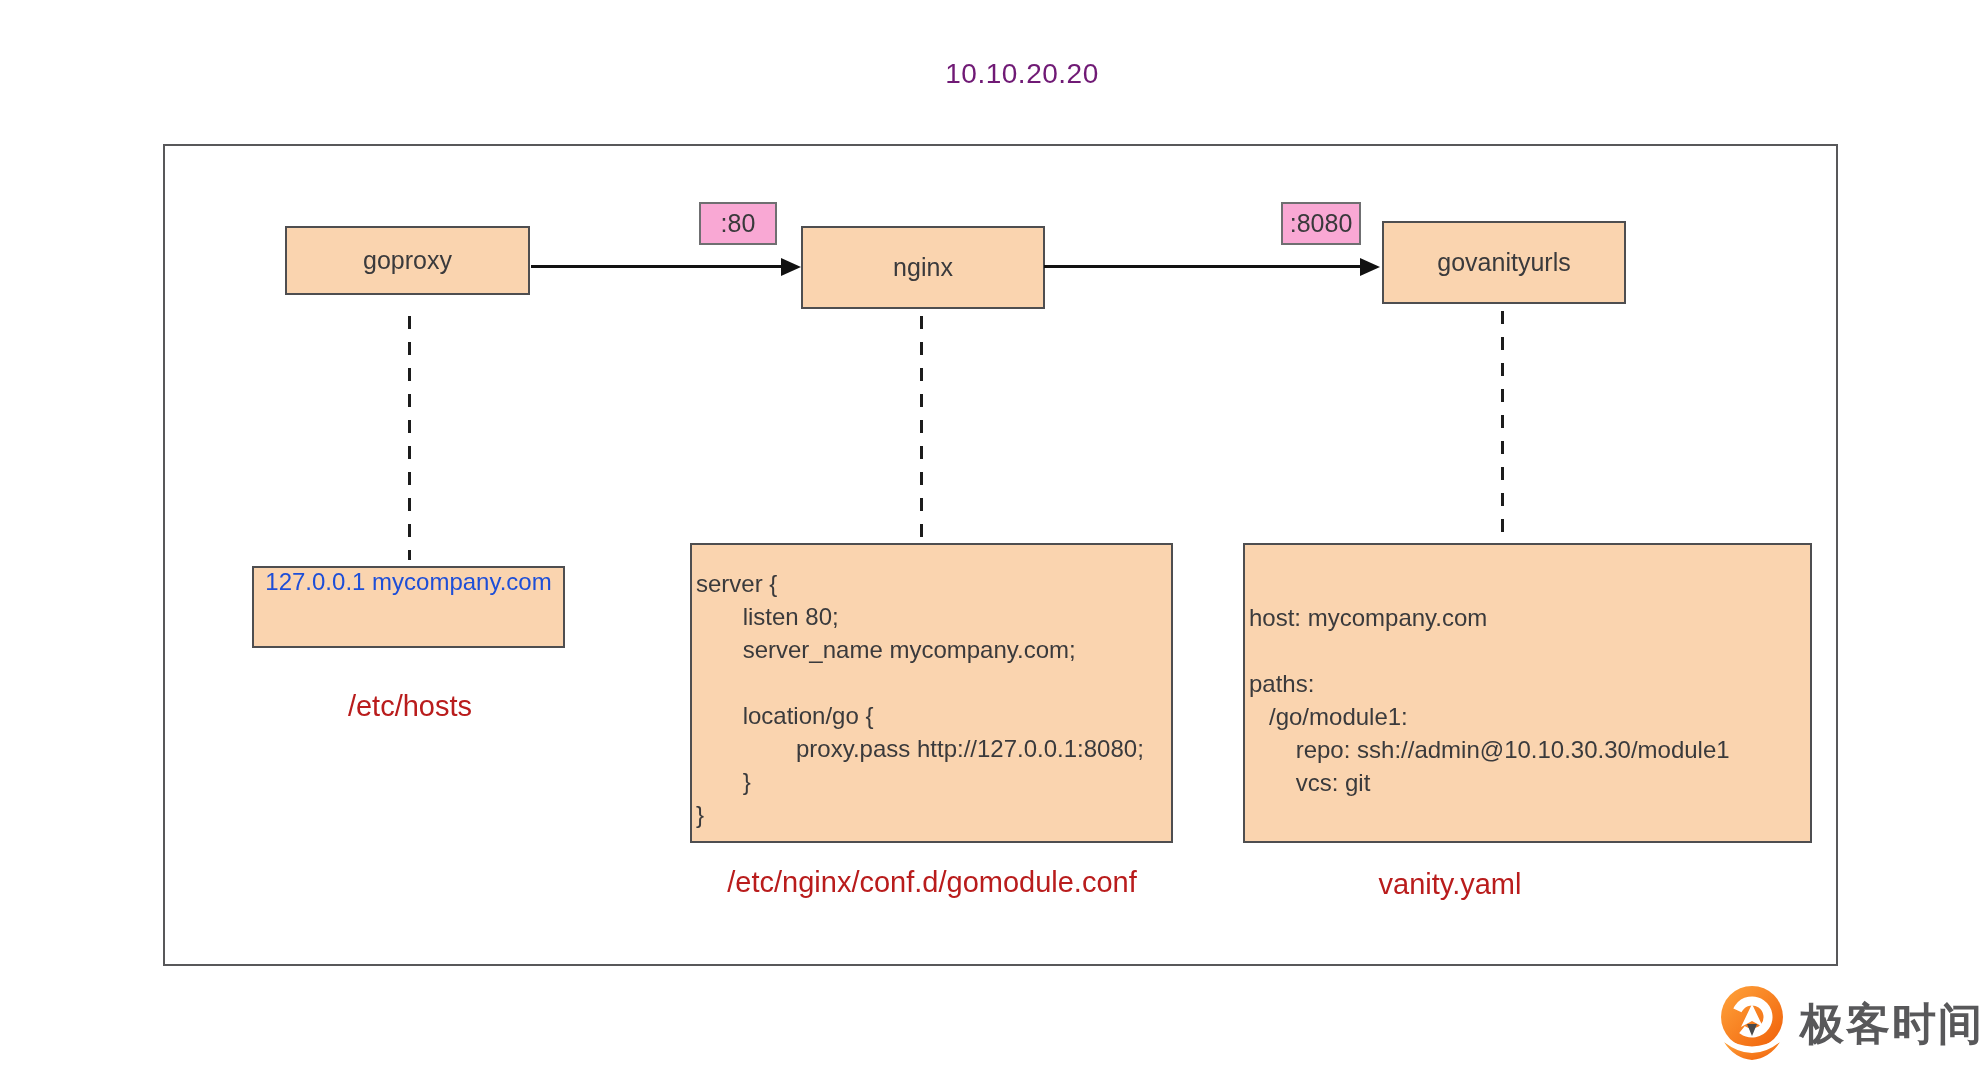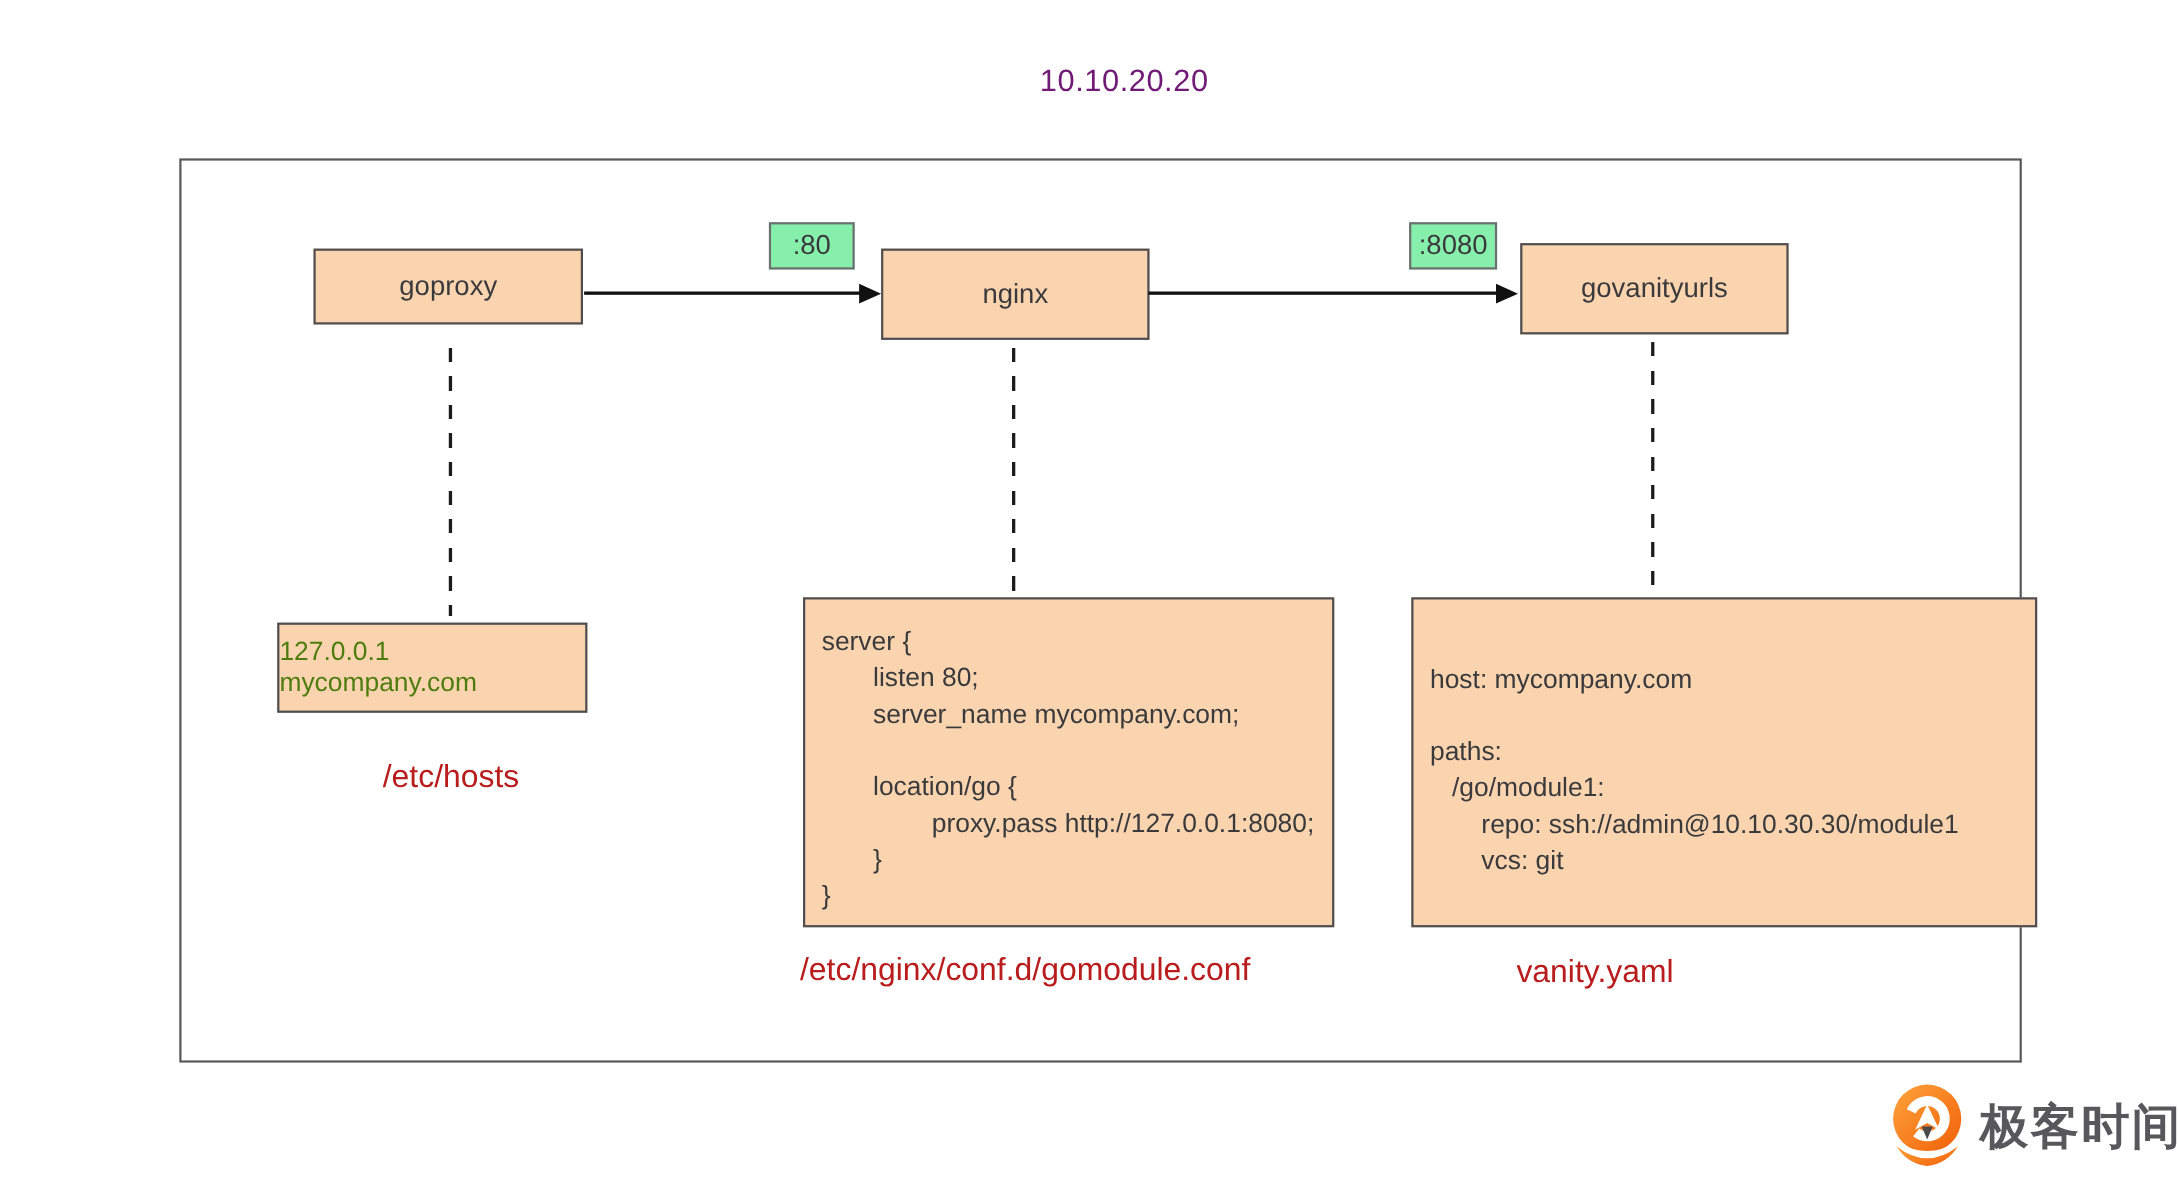--- a/index.html
+++ b/index.html
@@ -32,21 +32,21 @@
     border: 2px solid #4e4e50;
     display: flex; align-items: center; justify-content: center;
     font-size: 25px; color: #3a3a3c;
   }
   .node-goproxy      { left: 285px;  top: 226px; width: 245px; height: 69px; }
   .node-nginx        { left: 801px;  top: 226px; width: 244px; height: 83px; }
   .node-govanityurls { left: 1382px; top: 221px; width: 244px; height: 83px; }
 
   .port-label {
     position: absolute;
-    background: #86efac;
+    background: #f9a8d4;
     border: 2px solid #6f6f71;
     display: flex; align-items: center; justify-content: center;
     font-size: 25px; color: #39393b;
   }
   .port-80   { left: 699px;  top: 202px; width: 78px; height: 43px; }
   .port-8080 { left: 1281px; top: 202px; width: 80px; height: 43px; }
 
   .arrow-line {
     position: absolute; height: 3px; background: #111111;
   }
@@ -68,28 +68,27 @@
   .dash-1 { left: 408px;  top: 316px; height: 244px; }
   .dash-2 { left: 920px;  top: 316px; height: 222px; }
   .dash-3 { left: 1501px; top: 311px; height: 227px; }
 
   .config-box {
     position: absolute;
     background: #FAD4AF;
     border: 2px solid #4e4e50;
   }
   .hosts-box {
-    left: 252px; top: 566px; width: 282px; height: 82px;
-    display: flex; align-items: center; justify-content: center;
-    font-size: 24px; color: #4d7c0f;
+    left: 252px; top: 566px; width: 313px; height: 82px;
+    display: flex; justify-content: center;
+    font-size: 24px; color: #1d4ed8;
   }
   .code-box {
     font-size: 24px; color: #3a3a3c;
-    padding-left: 15px;
-    margin-left: 40px;
+    padding-left: 4px;
   }
   .nginx-conf-box { left: 690px;  top: 543px; width: 483px; height: 300px; padding-top: 22px; }
   .vanity-box     { left: 1243px; top: 543px; width: 569px; height: 300px; padding-top: 56px; }
   .code-line {
     white-space: pre;
     line-height: 33px;
     min-height: 33px;
   }
 
   .caption {

